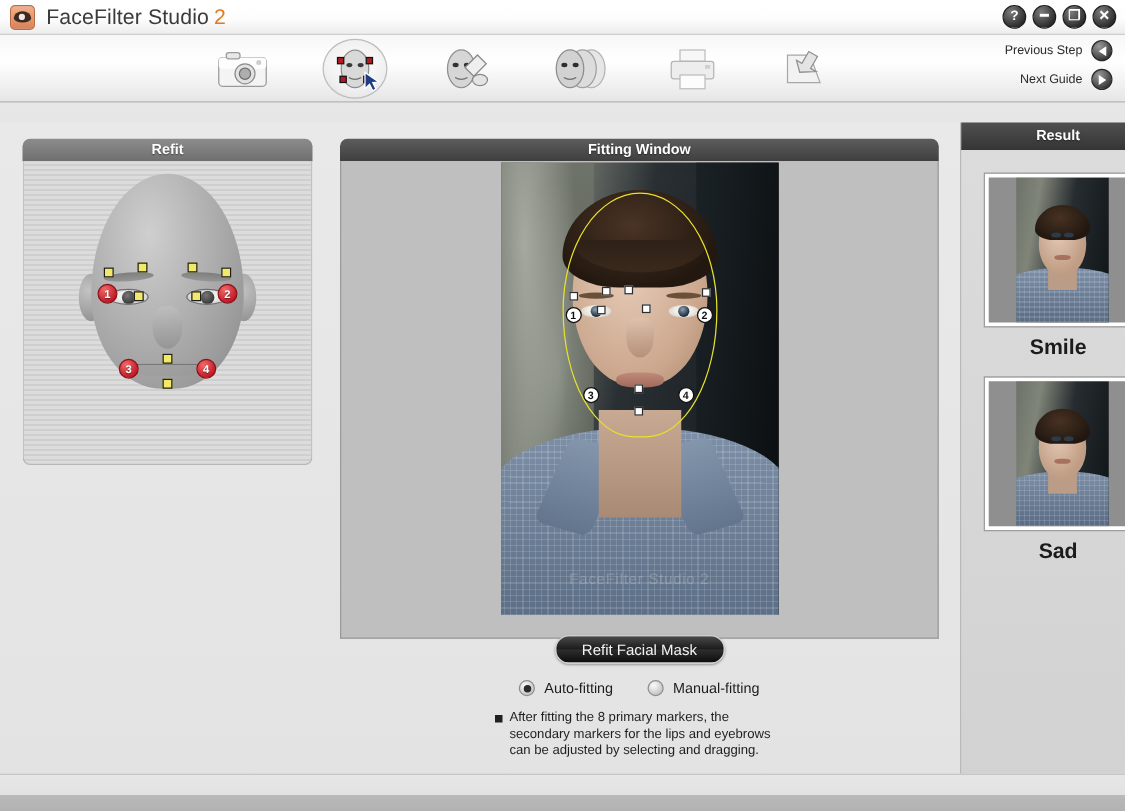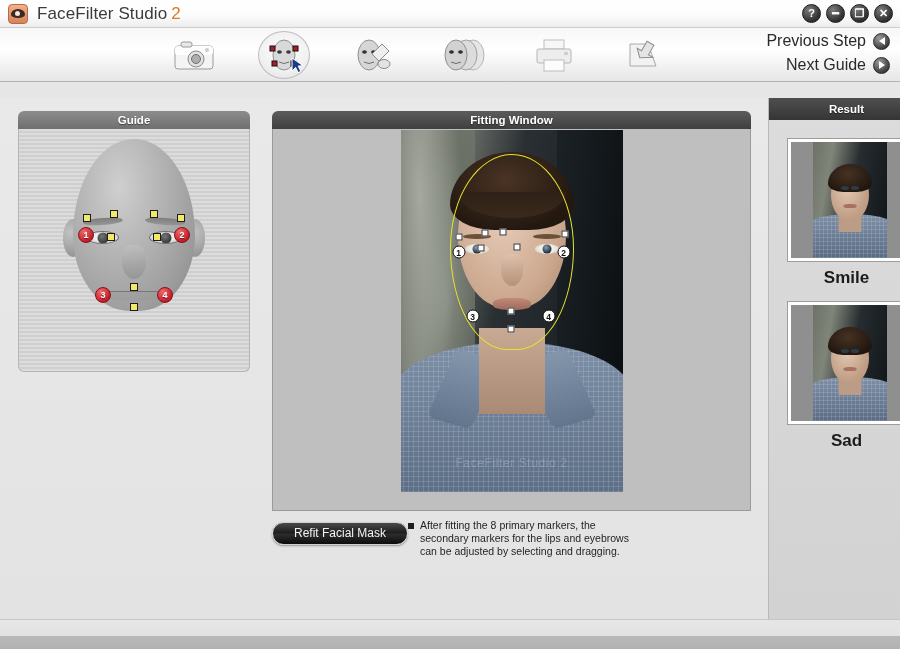--- a/index.html
+++ b/index.html
@@ -81,21 +81,21 @@
     border: 1px solid #bdbdbd;
     background: radial-gradient(circle, rgba(255,255,255,.9), rgba(205,205,205,.35));
   }
   .tool svg { position: relative; z-index: 2; }
 
   .stepnav {
     position: absolute; right: 10px; top: 4px;
     display: flex; flex-direction: column; gap: 6px; align-items: flex-end;
   }
   .stepbtn { display: flex; align-items: center; gap: 7px; }
-  .stepbtn .lbl { font-size: 16px; color: #2a2a2a; }
+  .stepbtn .lbl { font-size: 10px; color: #2a2a2a; }
   .arrow-circle {
     width: 17px; height: 17px; border-radius: 50%;
     background: radial-gradient(circle at 35% 28%, #9b9b9b, #3a3a3a 75%);
     border: 1px solid #2a2a2a;
     display: flex; align-items: center; justify-content: center;
   }
   .arrow-circle i {
     display: block; width: 0; height: 0;
     border-top: 4px solid transparent; border-bottom: 4px solid transparent;
   }
@@ -331,21 +331,21 @@
     position: absolute; width: 13px; height: 13px; border-radius: 50%;
     background: #fff; border: 1px solid #111;
     color: #111; font-size: 8.5px; font-weight: bold;
     display: flex; align-items: center; justify-content: center;
     transform: translate(-50%,-50%);
   }
 
   
   .fit-controls {
     position: absolute; left: 272px; top: 410px; width: 479px;
-    display: flex; flex-direction: row; align-items: center;
+    display: flex; flex-direction: column; align-items: center;
   }
   .refit-btn {
     width: 136px; height: 23px; border-radius: 12px;
     background: linear-gradient(#4a4a4a 0%, #1c1c1c 48%, #2e2e2e 52%, #0c0c0c 100%);
     border: 1.5px solid #cfcfcf;
     color: #f3f3f3; font-size: 12px;
     display: flex; align-items: center; justify-content: center;
     box-shadow: 0 1px 2px rgba(0,0,0,.35);
   }
   .radios {
@@ -546,21 +546,21 @@
             <i></i>
           </span>
       </div>
     </div>
   </div>
 
 
   <div class="main">
 
     <div class="guide-panel">
-      <div class="panel-head">Guide</div>
+      <div class="panel-head">Refit</div>
       <div class="guide-body">
         <div class="guide-face">
           <div class="gf-ear l"></div>
           <div class="gf-ear r"></div>
           <div class="gf-head"></div>
           <div class="gf-brow l"></div>
           <div class="gf-brow r"></div>
           <div class="gf-eye l"></div>
           <div class="gf-eye r"></div>
           <div class="gf-nose"></div>
@@ -617,20 +617,30 @@
           <div class="c-num" style="left:58px;  top:122px;">1</div>
           <div class="c-num" style="left:163px; top:122px;">2</div>
           <div class="c-num" style="left:72px;  top:186px;">3</div>
           <div class="c-num" style="left:148px; top:186px;">4</div>
         </div>
       </div>
     </div>
 
     <div class="fit-controls">
       <div class="refit-btn">Refit Facial Mask</div>
+      <div class="radios">
+        <div class="radio sel">
+          <span class="dot"></span>
+          <span class="lbl">Auto-fitting</span>
+        </div>
+        <div class="radio">
+          <span class="dot"></span>
+          <span class="lbl">Manual-fitting</span>
+        </div>
+      </div>
       <div class="fit-note">
         <span class="bullet"></span>
         <span>After fitting the 8 primary markers, the secondary markers for the lips and eyebrows can be adjusted by selecting and dragging.</span>
       </div>
     </div>
 
     <div class="result-col">
       <div class="result-head">Result</div>
 
       <div class="thumb-wrap">

